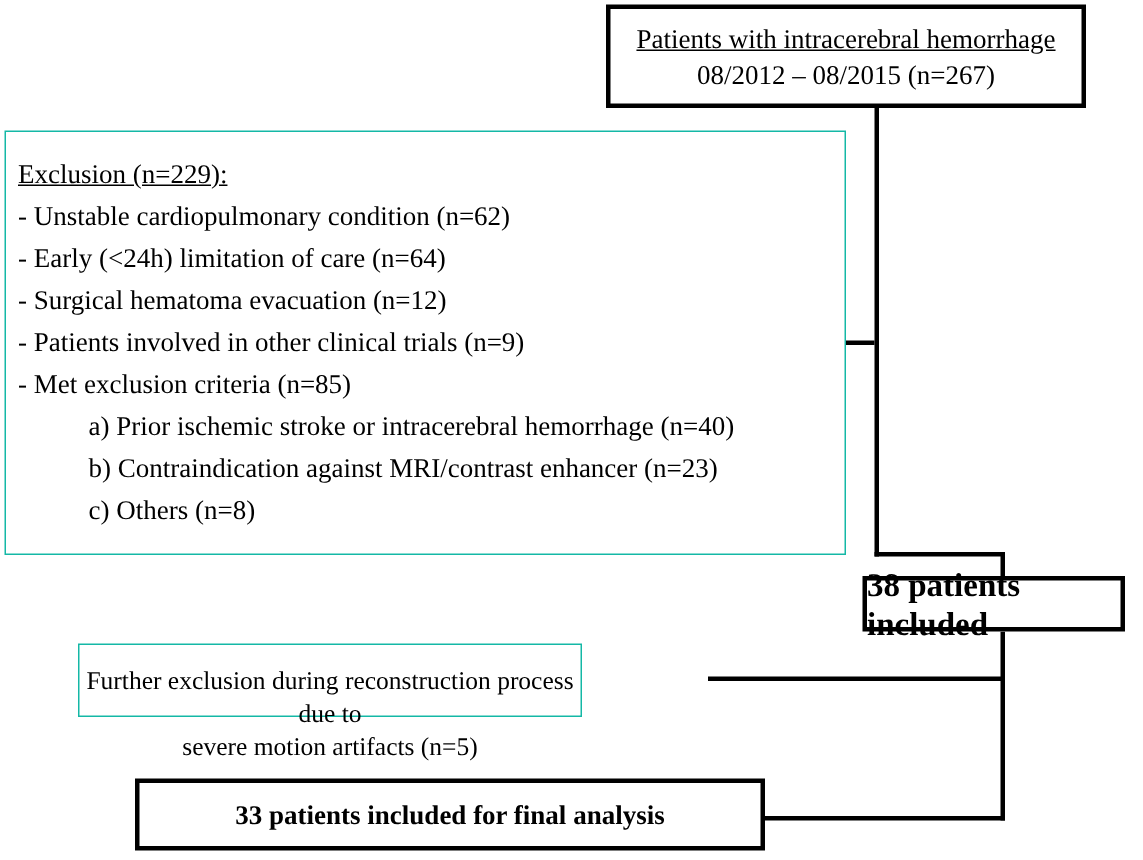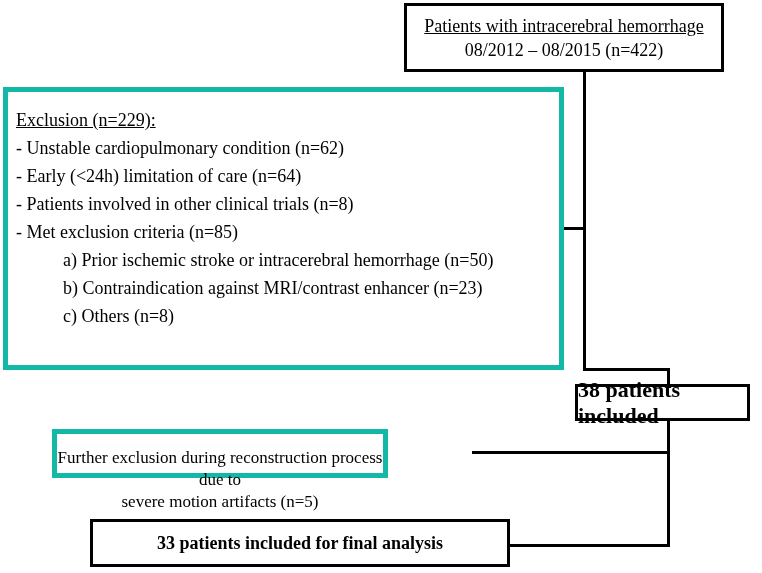--- a/index.html
+++ b/index.html
@@ -11,21 +11,21 @@
     font-family: "Liberation Serif", "DejaVu Serif", serif;
     color: #000000;
     overflow: hidden;
   }
   .box {
     position: absolute;
     background: #ffffff;
     box-sizing: border-box;
   }
   .border-thick { border: 3px solid #000000; }
-  .border-thin  { border: 5px solid #14b8a6; }
+  .border-thin  { border: 1px solid #14b8a6; }
   .line { position: absolute; background: #000000; }
 
   
   .enrollment {
     left: 404px; top: 3px; width: 320px; height: 69px;
     text-align: center; font-size: 18px; line-height: 24px;
     padding-top: 8px;
   }
   .enrollment .t1 { text-decoration: underline; }
 
@@ -67,30 +67,31 @@
   <div class="line" style="left:583px; top:72px;  width:3px;  height:299px;"></div>
   <div class="line" style="left:563px; top:227px; width:20px; height:3px;"></div>
   <div class="line" style="left:583px; top:368px; width:87px; height:3px;"></div>
   <div class="line" style="left:667px; top:368px; width:3px;  height:16px;"></div>
   <div class="line" style="left:667px; top:421px; width:3px;  height:126px;"></div>
   <div class="line" style="left:472px; top:451px; width:198px; height:3px;"></div>
   <div class="line" style="left:470px; top:544px; width:200px; height:3px;"></div>
 
   <div class="box border-thick enrollment">
     <div class="t1">Patients with intracerebral hemorrhage</div>
-    <div class="t2">08/2012 – 08/2015 (n=422)</div>
+    <div class="t2">08/2012 – 08/2015 (n=267)</div>
   </div>
 
   <div class="box border-thin exclusion">
     <div class="title">Exclusion (n=229):</div>
     <div>- Unstable cardiopulmonary condition (n=62)</div>
     <div>- Early (&lt;24h) limitation of care (n=64)</div>
-    <div>- Patients involved in other clinical trials (n=8)</div>
+    <div>- Surgical hematoma evacuation (n=12)</div>
+    <div>- Patients involved in other clinical trials (n=9)</div>
     <div>- Met exclusion criteria (n=85)</div>
-    <div class="sub">a) Prior ischemic stroke or intracerebral hemorrhage (n=50)</div>
+    <div class="sub">a) Prior ischemic stroke or intracerebral hemorrhage (n=40)</div>
     <div class="sub">b) Contraindication against MRI/contrast enhancer (n=23)</div>
     <div class="sub">c) Others (n=8)</div>
   </div>
 
   <div class="box border-thick included">
     <span>38 patients included</span>
   </div>
 
   <div class="box border-thin further">
     <div>Further exclusion during reconstruction process due to</div>

